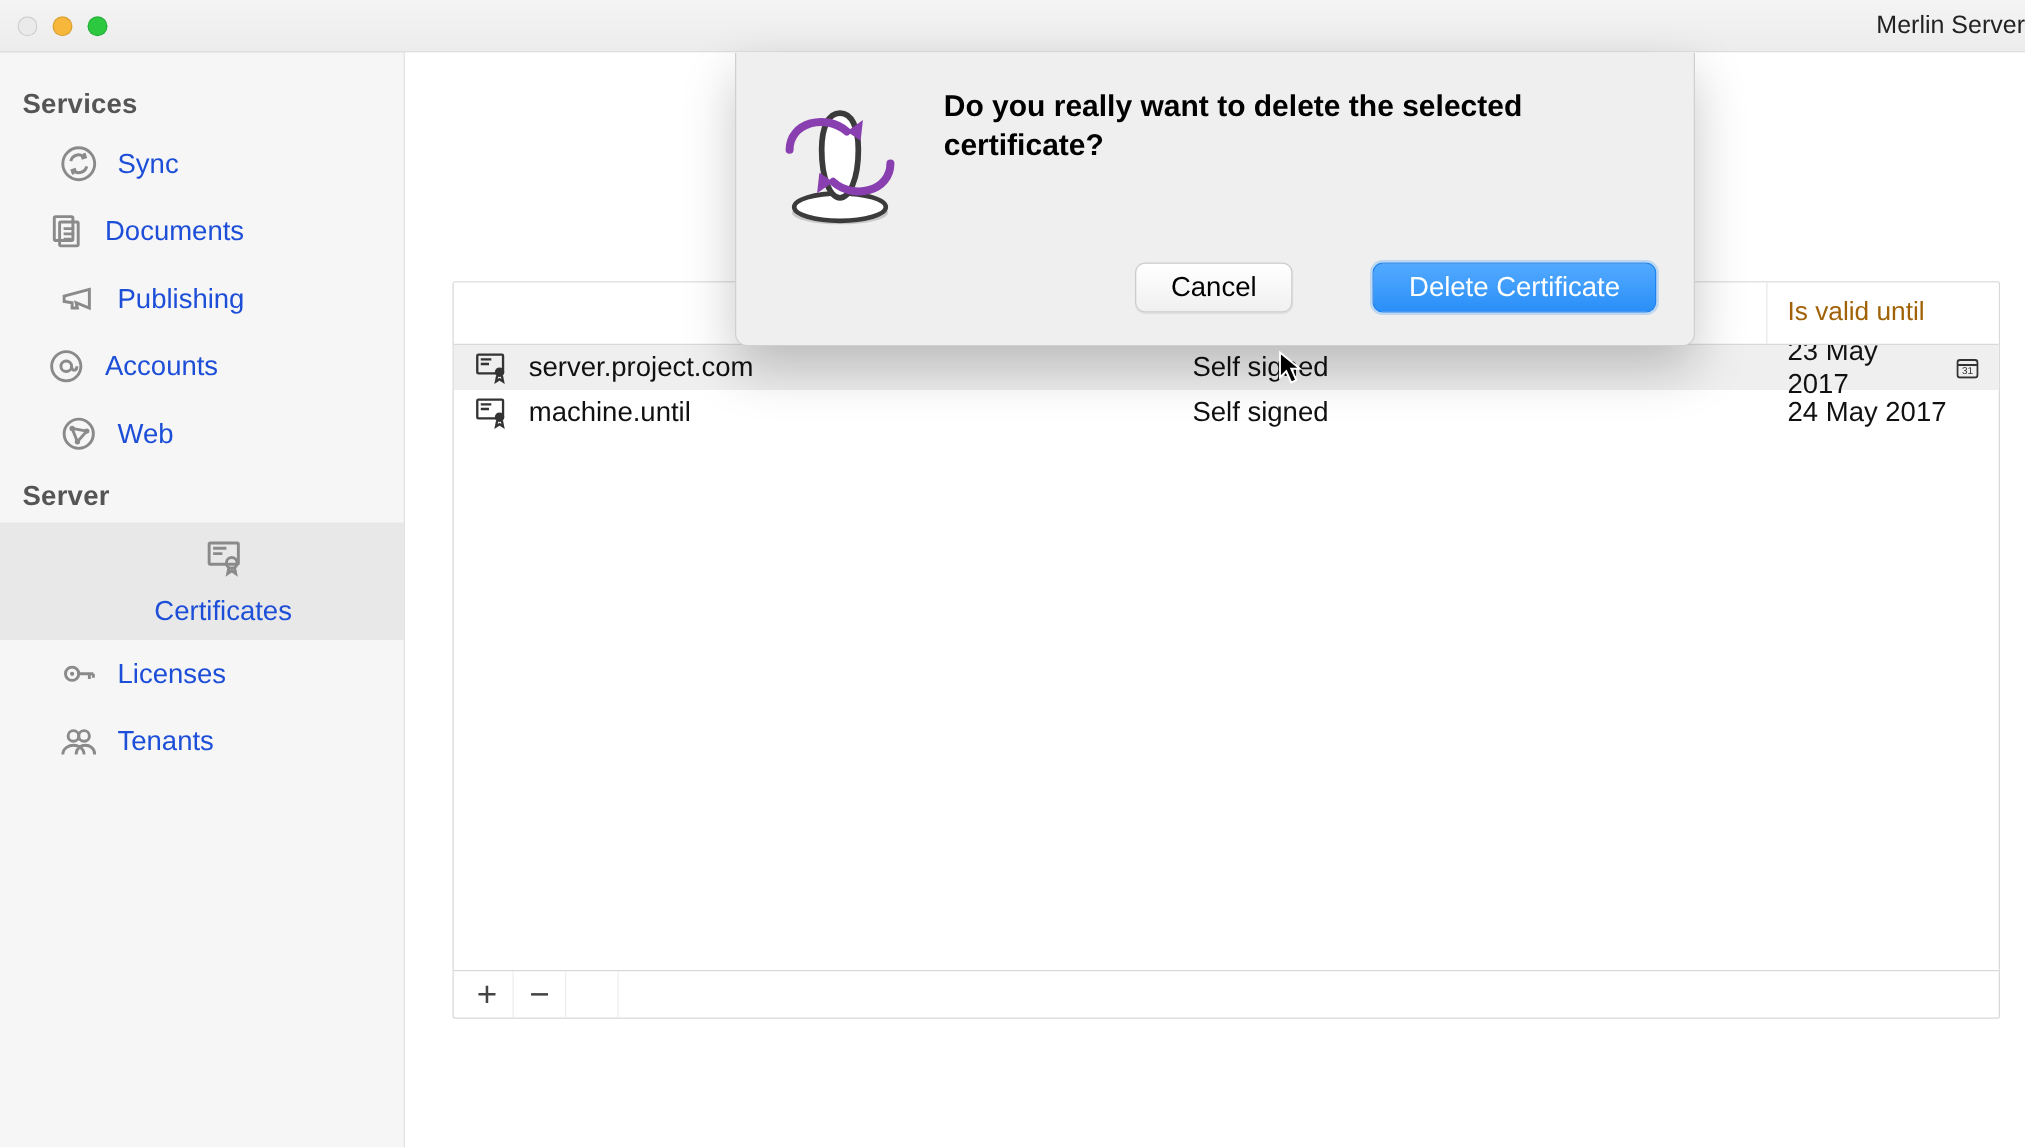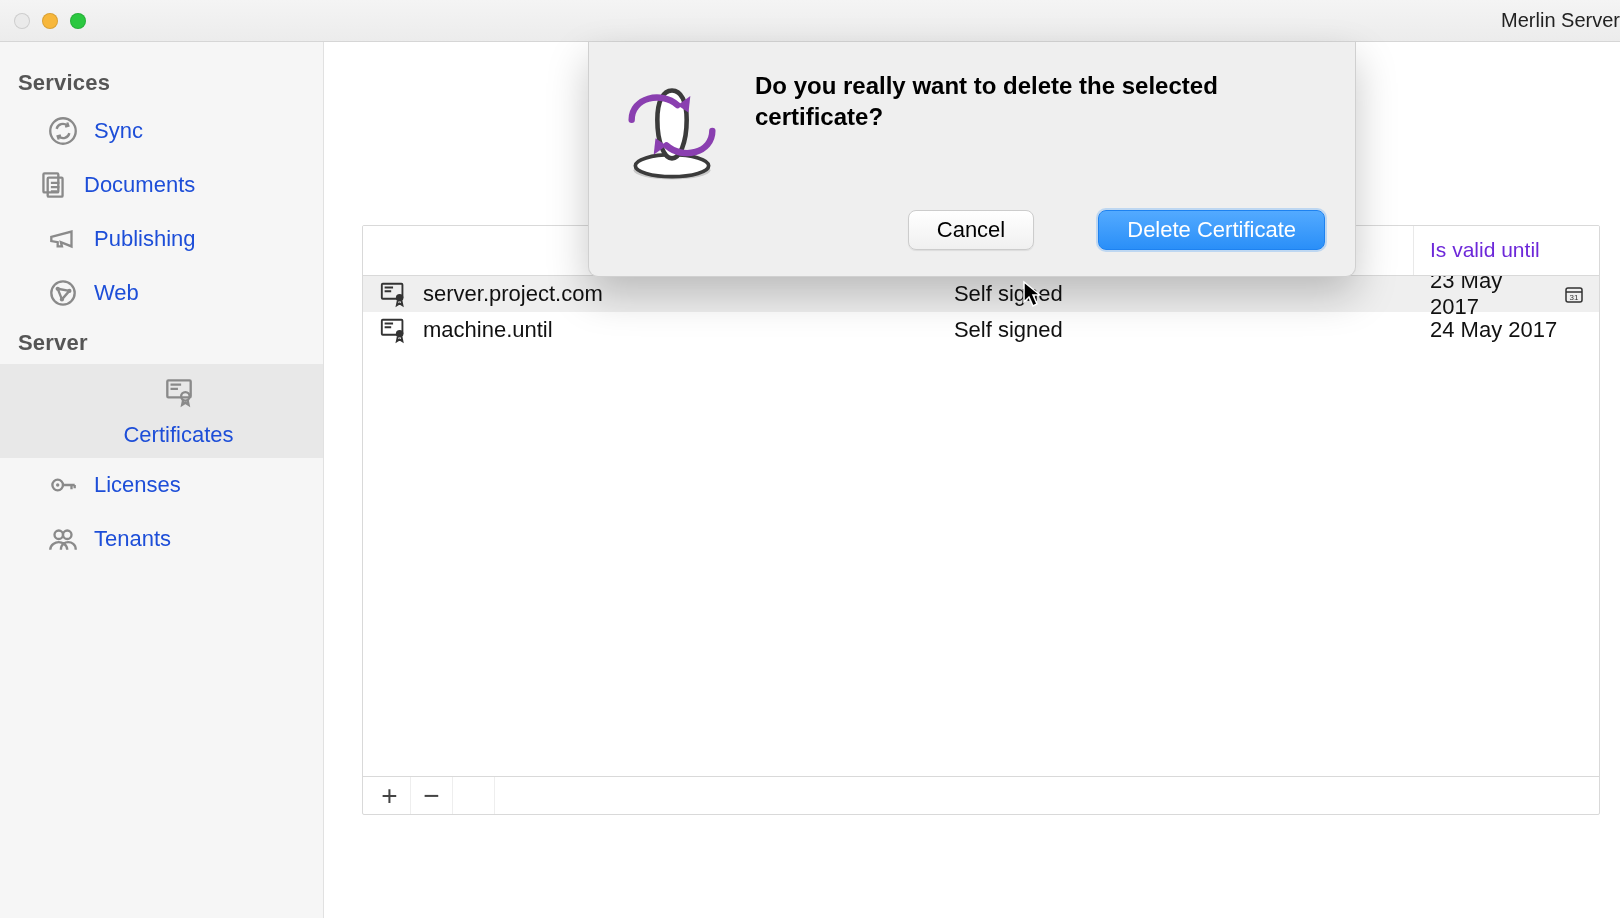--- a/index.html
+++ b/index.html
@@ -25,21 +25,21 @@
   .side-item.child { padding-left:36px; }
   .side-item.selected { background:#e8e8e8;flex-direction:column; }
 
   .side-icon { width:34px; height:34px; display:inline-flex; align-items:center; justify-content:center; color:#8a8a8a; }
   .side-icon svg { width:34px; height:34px; fill:none; stroke:#8a8a8a; stroke-width:2.2; }
   .side-icon svg .fill { fill:#8a8a8a; stroke:none; }
 
   
   .table-wrap { margin-top:155px; border:1px solid #d9d9d9; border-radius:2px; overflow:hidden; height:590px; display:flex; flex-direction:column; }
   .thead { display:flex; background:#fff; border-bottom:1px solid #d9d9d9; height:50px; }
-  .th { padding:12px 16px; font-size:21px; color:#6d28d9; border-right:1px solid #e9e9e9; text-align:left; }
+  .th { padding:12px 16px; font-size:21px; color:#a16207; border-right:1px solid #e9e9e9; text-align:left; }
   .col-name { flex:1 1 40%; }
   .col-type { flex:1 1 32%; }
   .col-date { width:185px; text-align:left; }
   .tbody { flex:1; overflow:auto; }
   .row { display:flex; align-items:center; height:36px; }
   .row.selected { background:#efefef; }
   .cell { padding:8px 16px; font-size:22px; display:flex; align-items:center; gap:14px; }
 
   .cert-icon { display:inline-block; width:30px; height:26px; position:relative; }
   .cert-icon svg { width:30px; height:30px; position:absolute; top:-2px; left:0; }
@@ -104,20 +104,30 @@
 
     <div class="side-item">
       <span class="side-icon">
         <svg viewBox="0 0 32 32">
             <path d="M5 14v4l6 1v4l4 0-1-4 10 4V9L5 14z"></path>
           </svg>
       </span>
       <span>Publishing</span>
     </div>
 
+    <div class="side-item child">
+      <span class="side-icon">
+        <svg viewBox="0 0 32 32">
+            <circle cx="16" cy="16" r="11"></circle>
+            <circle cx="16" cy="16" r="4"></circle>
+            <path d="M20 16c0 4 4 4 4 0"></path>
+          </svg>
+      </span>
+      <span>Accounts</span>
+    </div>
 
     <div class="side-item">
       <span class="side-icon">
         <svg viewBox="0 0 32 32">
             <circle cx="16" cy="16" r="11"></circle>
             <circle cx="11" cy="12" r="2" class="fill"></circle>
             <circle cx="22" cy="14" r="2" class="fill"></circle>
             <circle cx="15" cy="22" r="2" class="fill"></circle>
             <path d="M11 12L22 14M22 14L15 22M15 22L11 12"></path>
           </svg>

